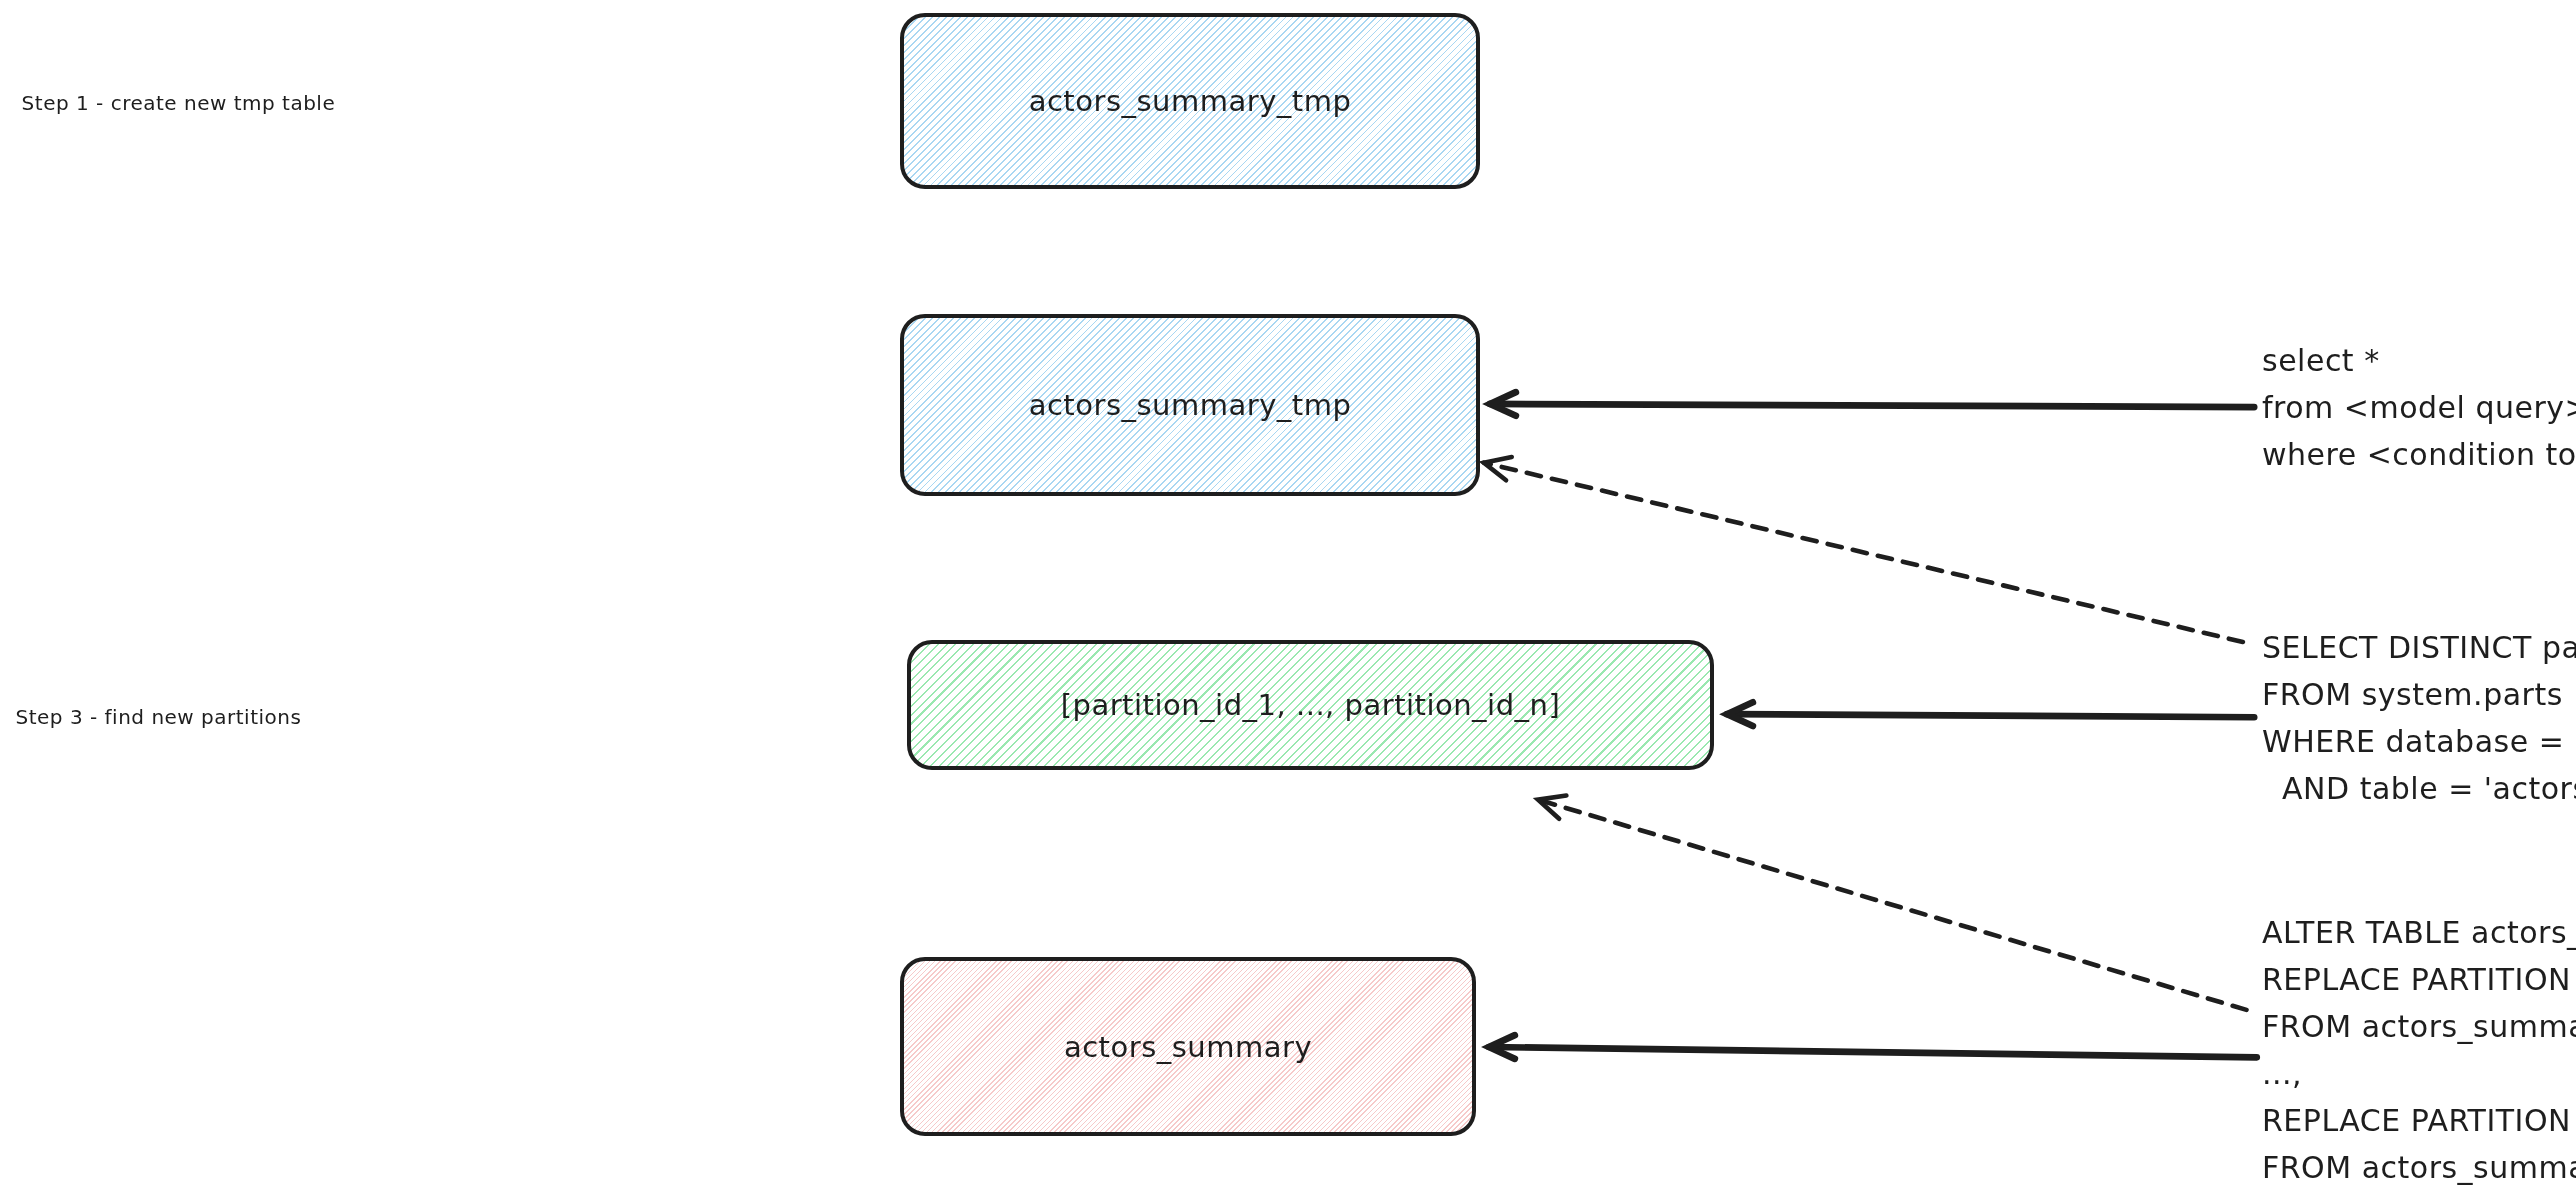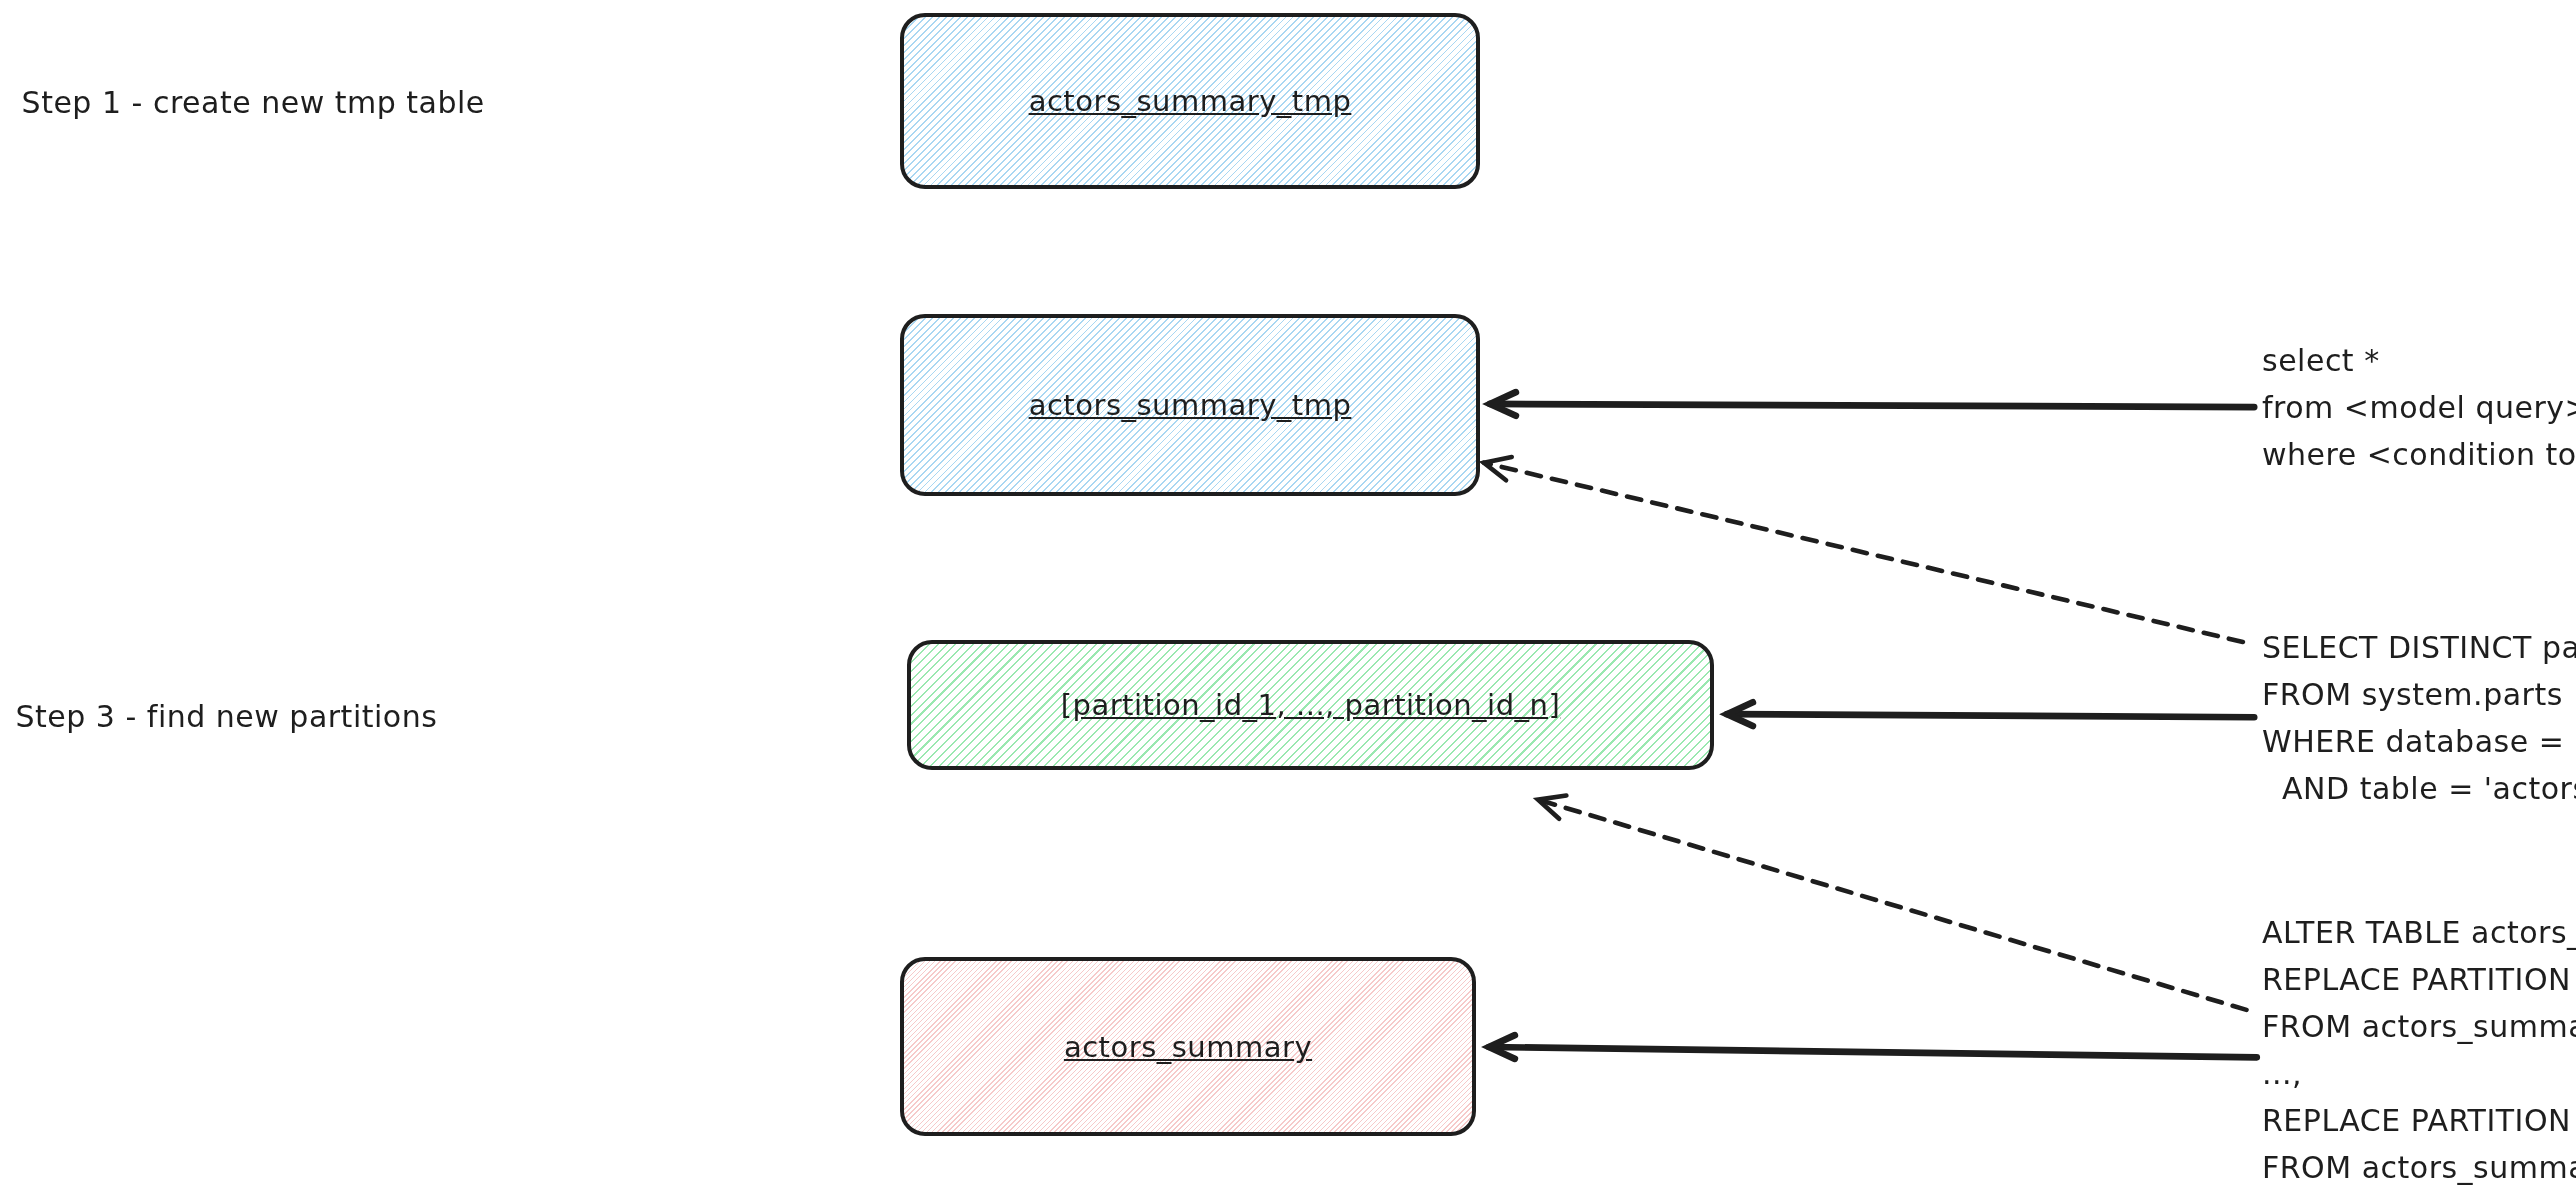--- a/index.html
+++ b/index.html
@@ -3,27 +3,27 @@
 <meta charset="utf-8">
 <style>
   html,body{margin:0;padding:0;}
   body{
     width:3650px;height:1199px;background:#ffffff;
     font-family:"DejaVu Sans",sans-serif;color:#1e1e1e;
   }
   .canvas{position:relative;width:3650px;height:1199px;overflow:hidden;background:#ffffff;}
   .arrow-layer{position:absolute;left:0;top:0;width:3650px;height:1199px;}
   .step-label{
-    position:absolute;font-size:30px;line-height:32px;white-space:nowrap;
+    position:absolute;font-size:20px;line-height:32px;white-space:nowrap;
     letter-spacing:0.5px;
   }
   .node{
     position:absolute;border:4.6px solid #1e1e1e;border-radius:25px;
     display:flex;align-items:center;justify-content:center;
-    background-color:#ffffff;box-sizing:border-box;text-decoration:underline;
+    background-color:#ffffff;box-sizing:border-box;
   }
   .node-text{font-size:29px;white-space:nowrap;letter-spacing:0.5px;}
   .hatch-blue{background-image:repeating-linear-gradient(135deg,#a9d7f2 0 1.3px,transparent 1.3px 4.9px);}
   .hatch-green{background-image:repeating-linear-gradient(135deg,#9ae8b0 0 1.5px,transparent 1.5px 6.2px);}
   .hatch-pink{background-image:repeating-linear-gradient(135deg,#f6caca 0 1px,transparent 1px 3.6px);}
   .sql-block{position:absolute;font-size:30px;line-height:47px;letter-spacing:0.5px;}
   .sql-line{white-space:pre;}
   .shaft-solid{stroke:#1e1e1e;stroke-width:13;stroke-linecap:round;fill:none;}
   .shaft-dashed{stroke:#1e1e1e;stroke-width:9;stroke-linecap:round;fill:none;stroke-dasharray:28 22;}
   .head-solid{stroke:#1e1e1e;stroke-width:13;stroke-linecap:round;fill:none;}

